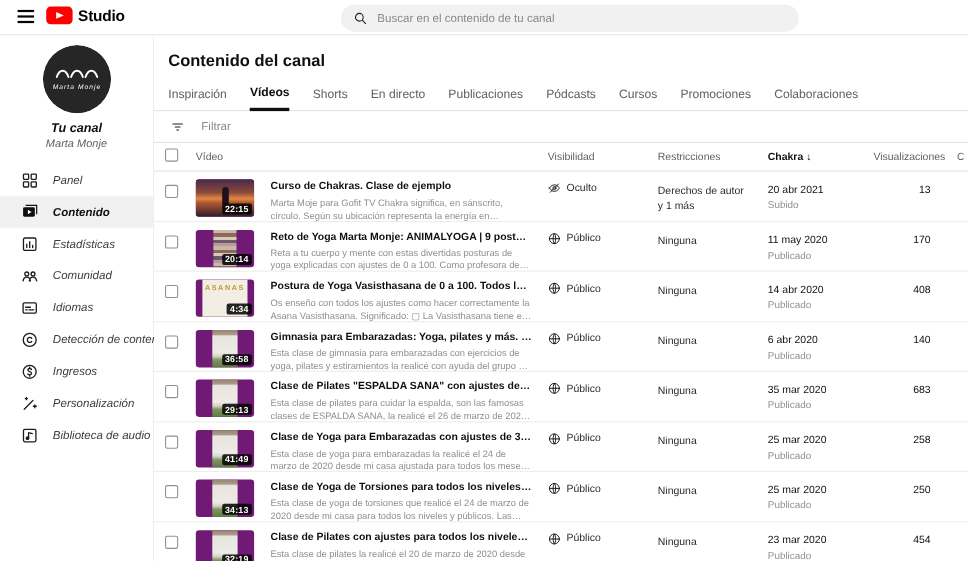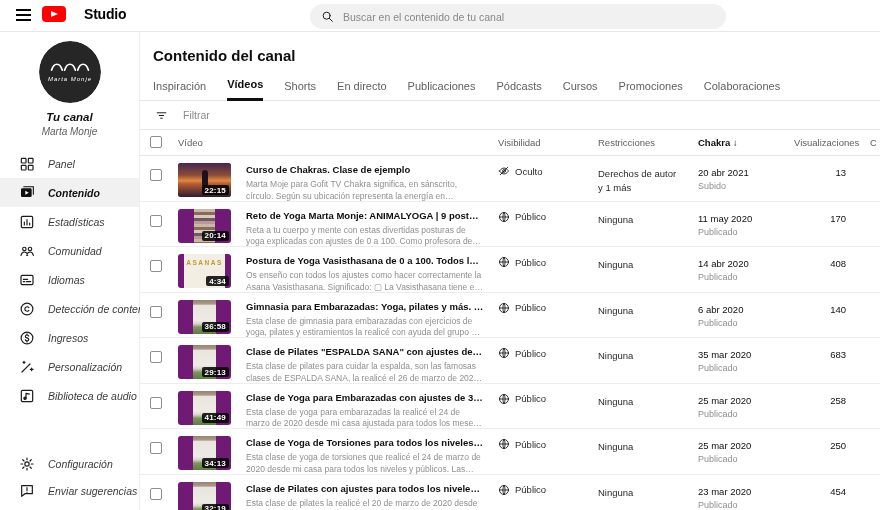--- a/index.html
+++ b/index.html
@@ -4,21 +4,21 @@
 <style>
   * { margin:0; padding:0; box-sizing:border-box; }
   html,body { width:880px; height:510px; overflow:hidden; background:#fff;
     font-family:"Liberation Sans", sans-serif; color:#0f0f0f; }
 
   
   .topbar { position:absolute; left:0; top:0; width:880px; height:32px; background:#fff;
     border-bottom:1px solid #e8e8e8; z-index:5; }
   .hamburger { position:absolute; left:16px; top:9px; width:15px; height:13px; cursor:pointer; }
   .hamburger span { display:block; height:1.6px; background:#030303; margin-bottom:3.4px; }
-  .brand { position:absolute; left:42px; top:6px; display:flex; align-items:center; gap:18px;justify-content:flex-end; }
+  .brand { position:absolute; left:42px; top:6px; display:flex; align-items:center; gap:5px;justify-content:flex-end; }
   .yt-badge { width:24px; height:16px; background:#FF0000; border-radius:4px; position:relative; }
   .yt-badge:after { content:""; position:absolute; left:9px; top:4.5px; border-left:7px solid #fff;
     border-top:3.5px solid transparent; border-bottom:3.5px solid transparent; }
   .brand-text { font-size:14px; font-weight:700; letter-spacing:-0.2px; color:#030303; }
   .searchbox { position:absolute; left:310px; top:4px; width:416px; height:25px; background:#f1f1f1;
     border-radius:13px; display:flex; align-items:center; padding-left:11px; gap:9px; }
   .searchbox svg { flex:none; }
   .searchbox input { border:0; background:transparent; outline:none; font-size:10.5px; width:330px;
     font-family:"Liberation Sans",sans-serif; color:#0f0f0f; }
   .searchbox input::placeholder { color:#888; }
@@ -208,40 +208,20 @@
           <svg class="ic" width="16" height="16" viewBox="0 0 24 24" stroke-width="1.6">
             <rect x="3.5" y="3.5" width="17" height="17" rx="2"></rect>
             <path d="M10.5 15.5V8l5 1.3"></path>
             <circle cx="9" cy="15.5" r="1.7" fill="#1c1c1c"></circle>
           </svg>
         </span>
       <span class="nav-label">Biblioteca de audio</span>
     </div>
   </div>
 
-  <div class="sidebar-footer">
-    <div class="nav-item">
-      <span class="nav-icon">
-          <svg class="ic" width="16" height="16" viewBox="0 0 24 24" stroke-width="1.6">
-            <circle cx="12" cy="12" r="3.2"></circle>
-            <path d="M12 3v2.6M12 18.4V21M3 12h2.6M18.4 12H21M5.6 5.6l1.9 1.9M16.5 16.5l1.9 1.9M18.4 5.6l-1.9 1.9M7.5 16.5l-1.9 1.9"></path>
-          </svg>
-        </span>
-      <span class="nav-label">Configuración</span>
-    </div>
-    <div class="nav-item">
-      <span class="nav-icon">
-          <svg class="ic" width="16" height="16" viewBox="0 0 24 24" stroke-width="1.6">
-            <path d="M4 4h16v12H9l-5 4z"></path>
-            <path d="M12 7v4.2M12 13.6v.2"></path>
-          </svg>
-        </span>
-      <span class="nav-label">Enviar sugerencias</span>
-    </div>
-  </div>
 </div>
 
 <div class="main">
   <div class="page-title">Contenido del canal</div>
 
   <div class="tabs">
     <div class="tab">Inspiración</div>
     <div class="tab active">Vídeos</div>
     <div class="tab">Shorts</div>
     <div class="tab">En directo</div>

